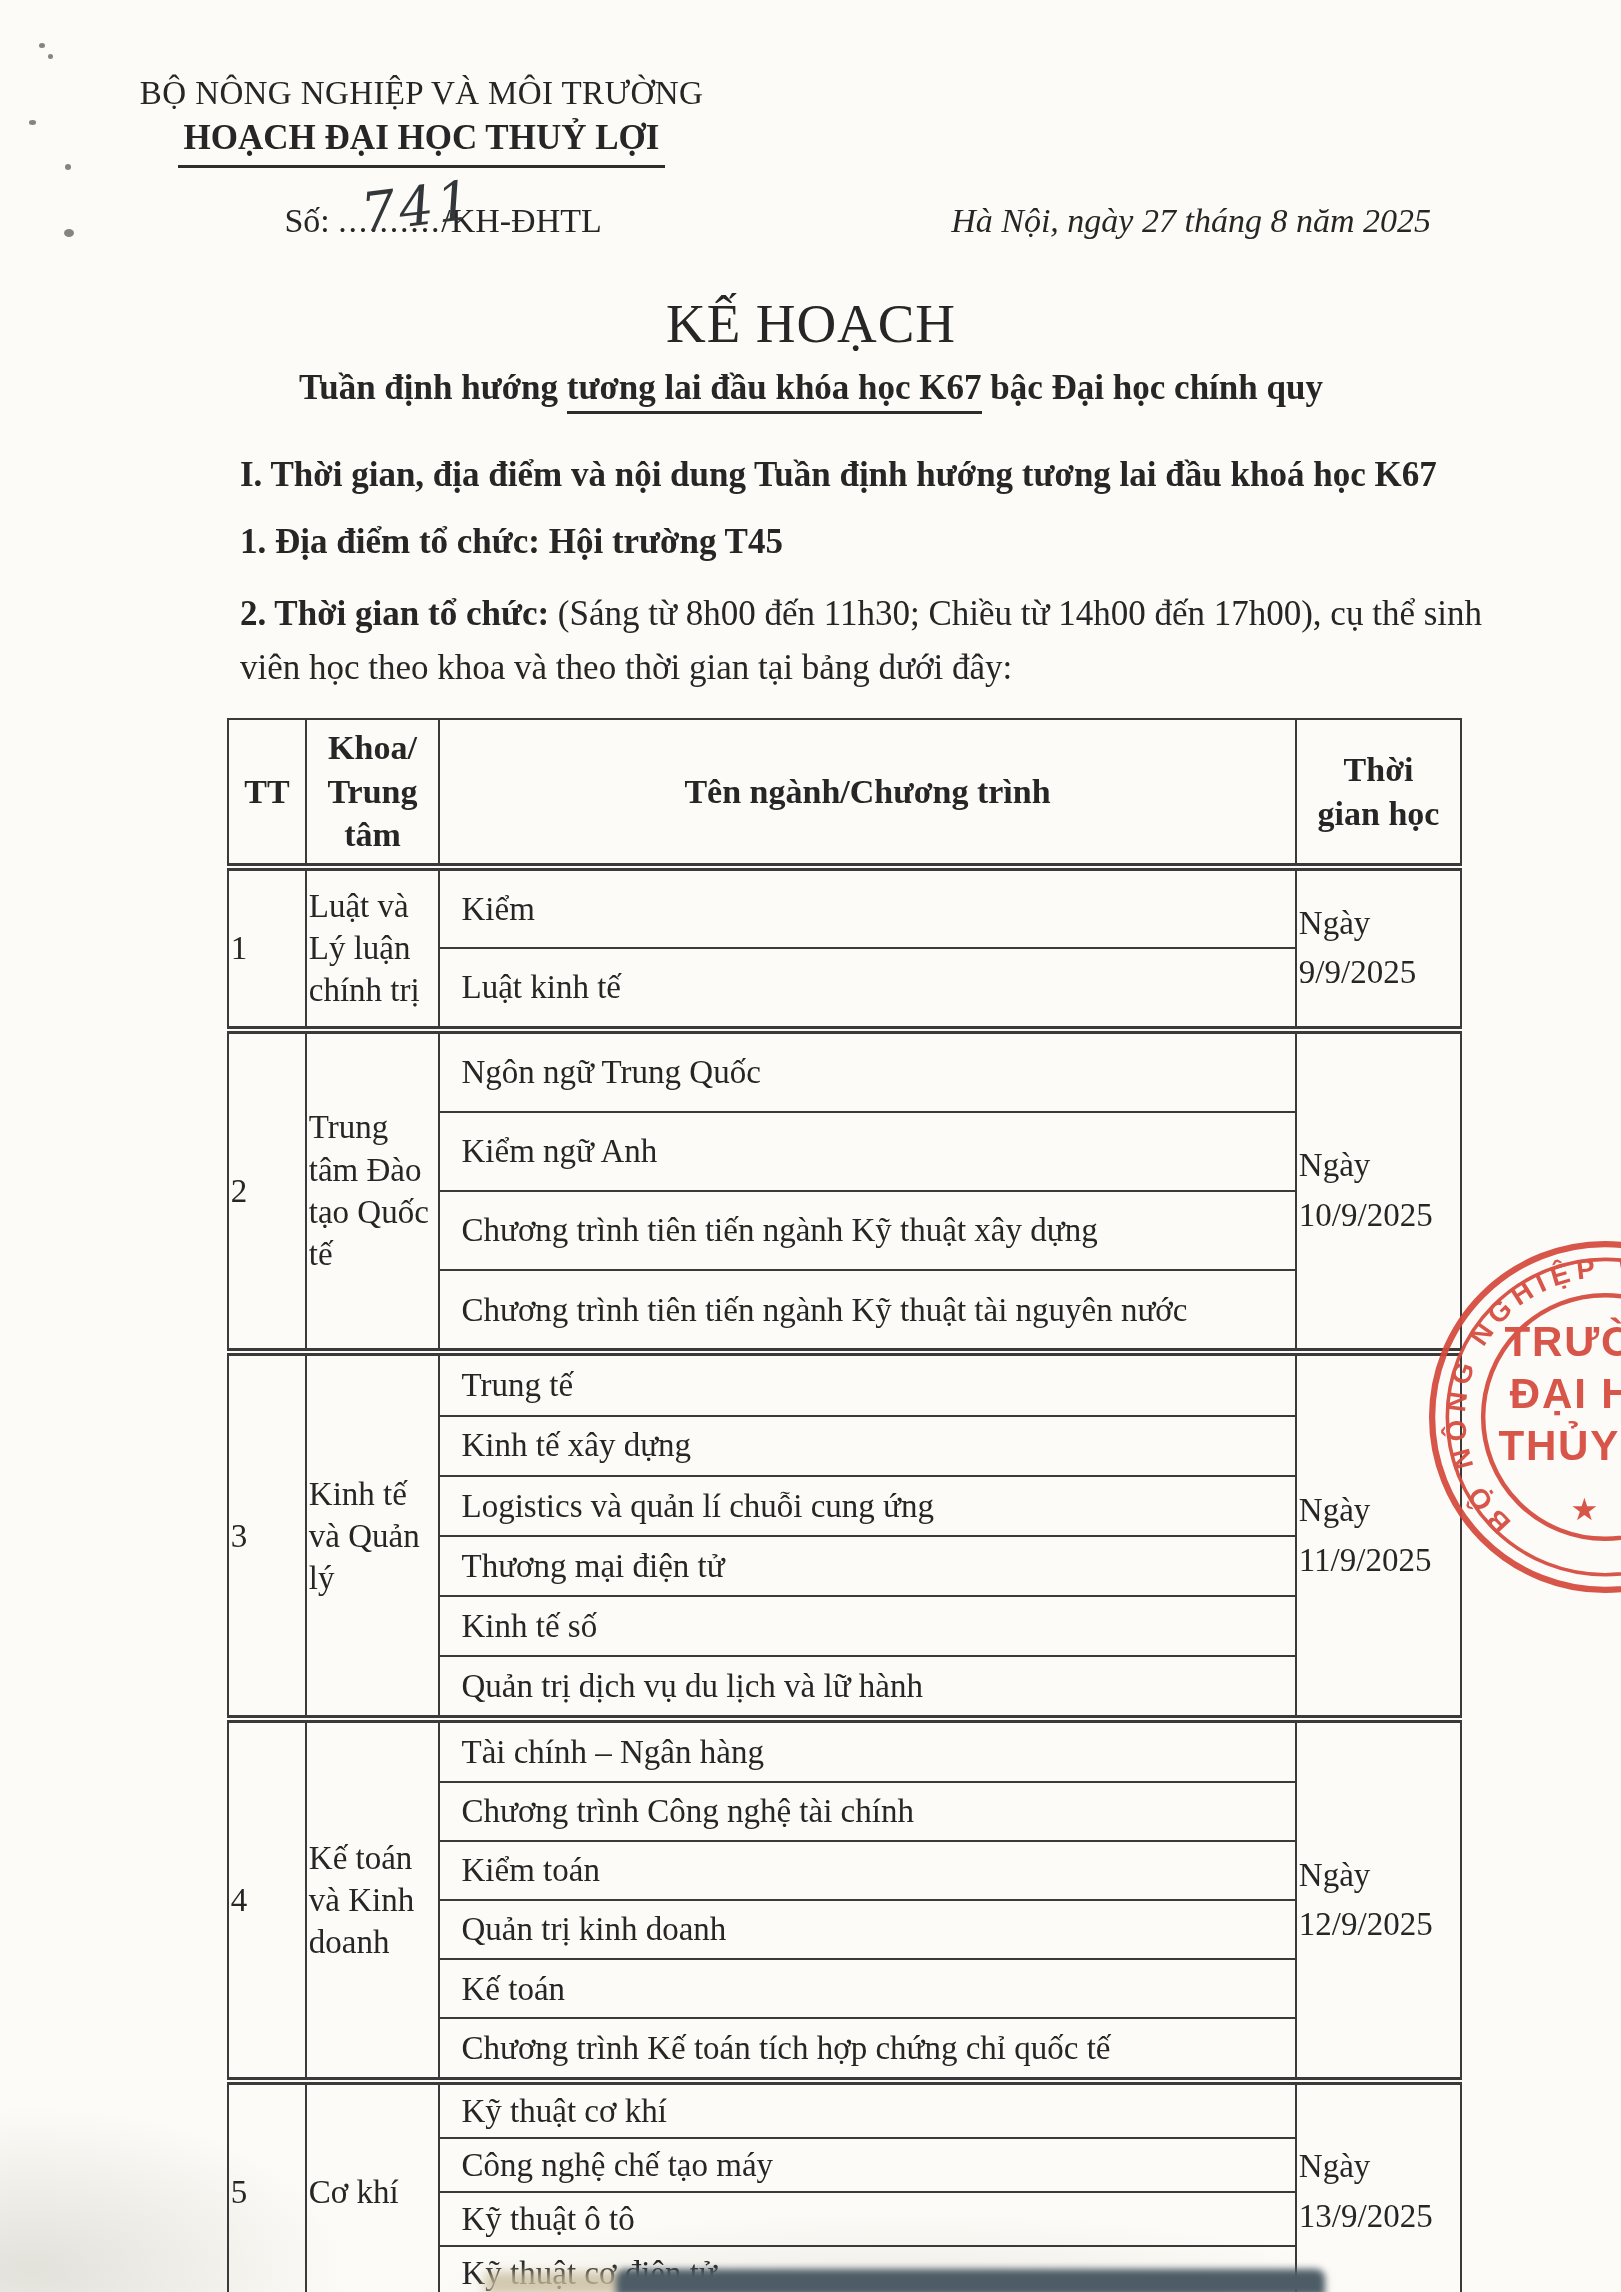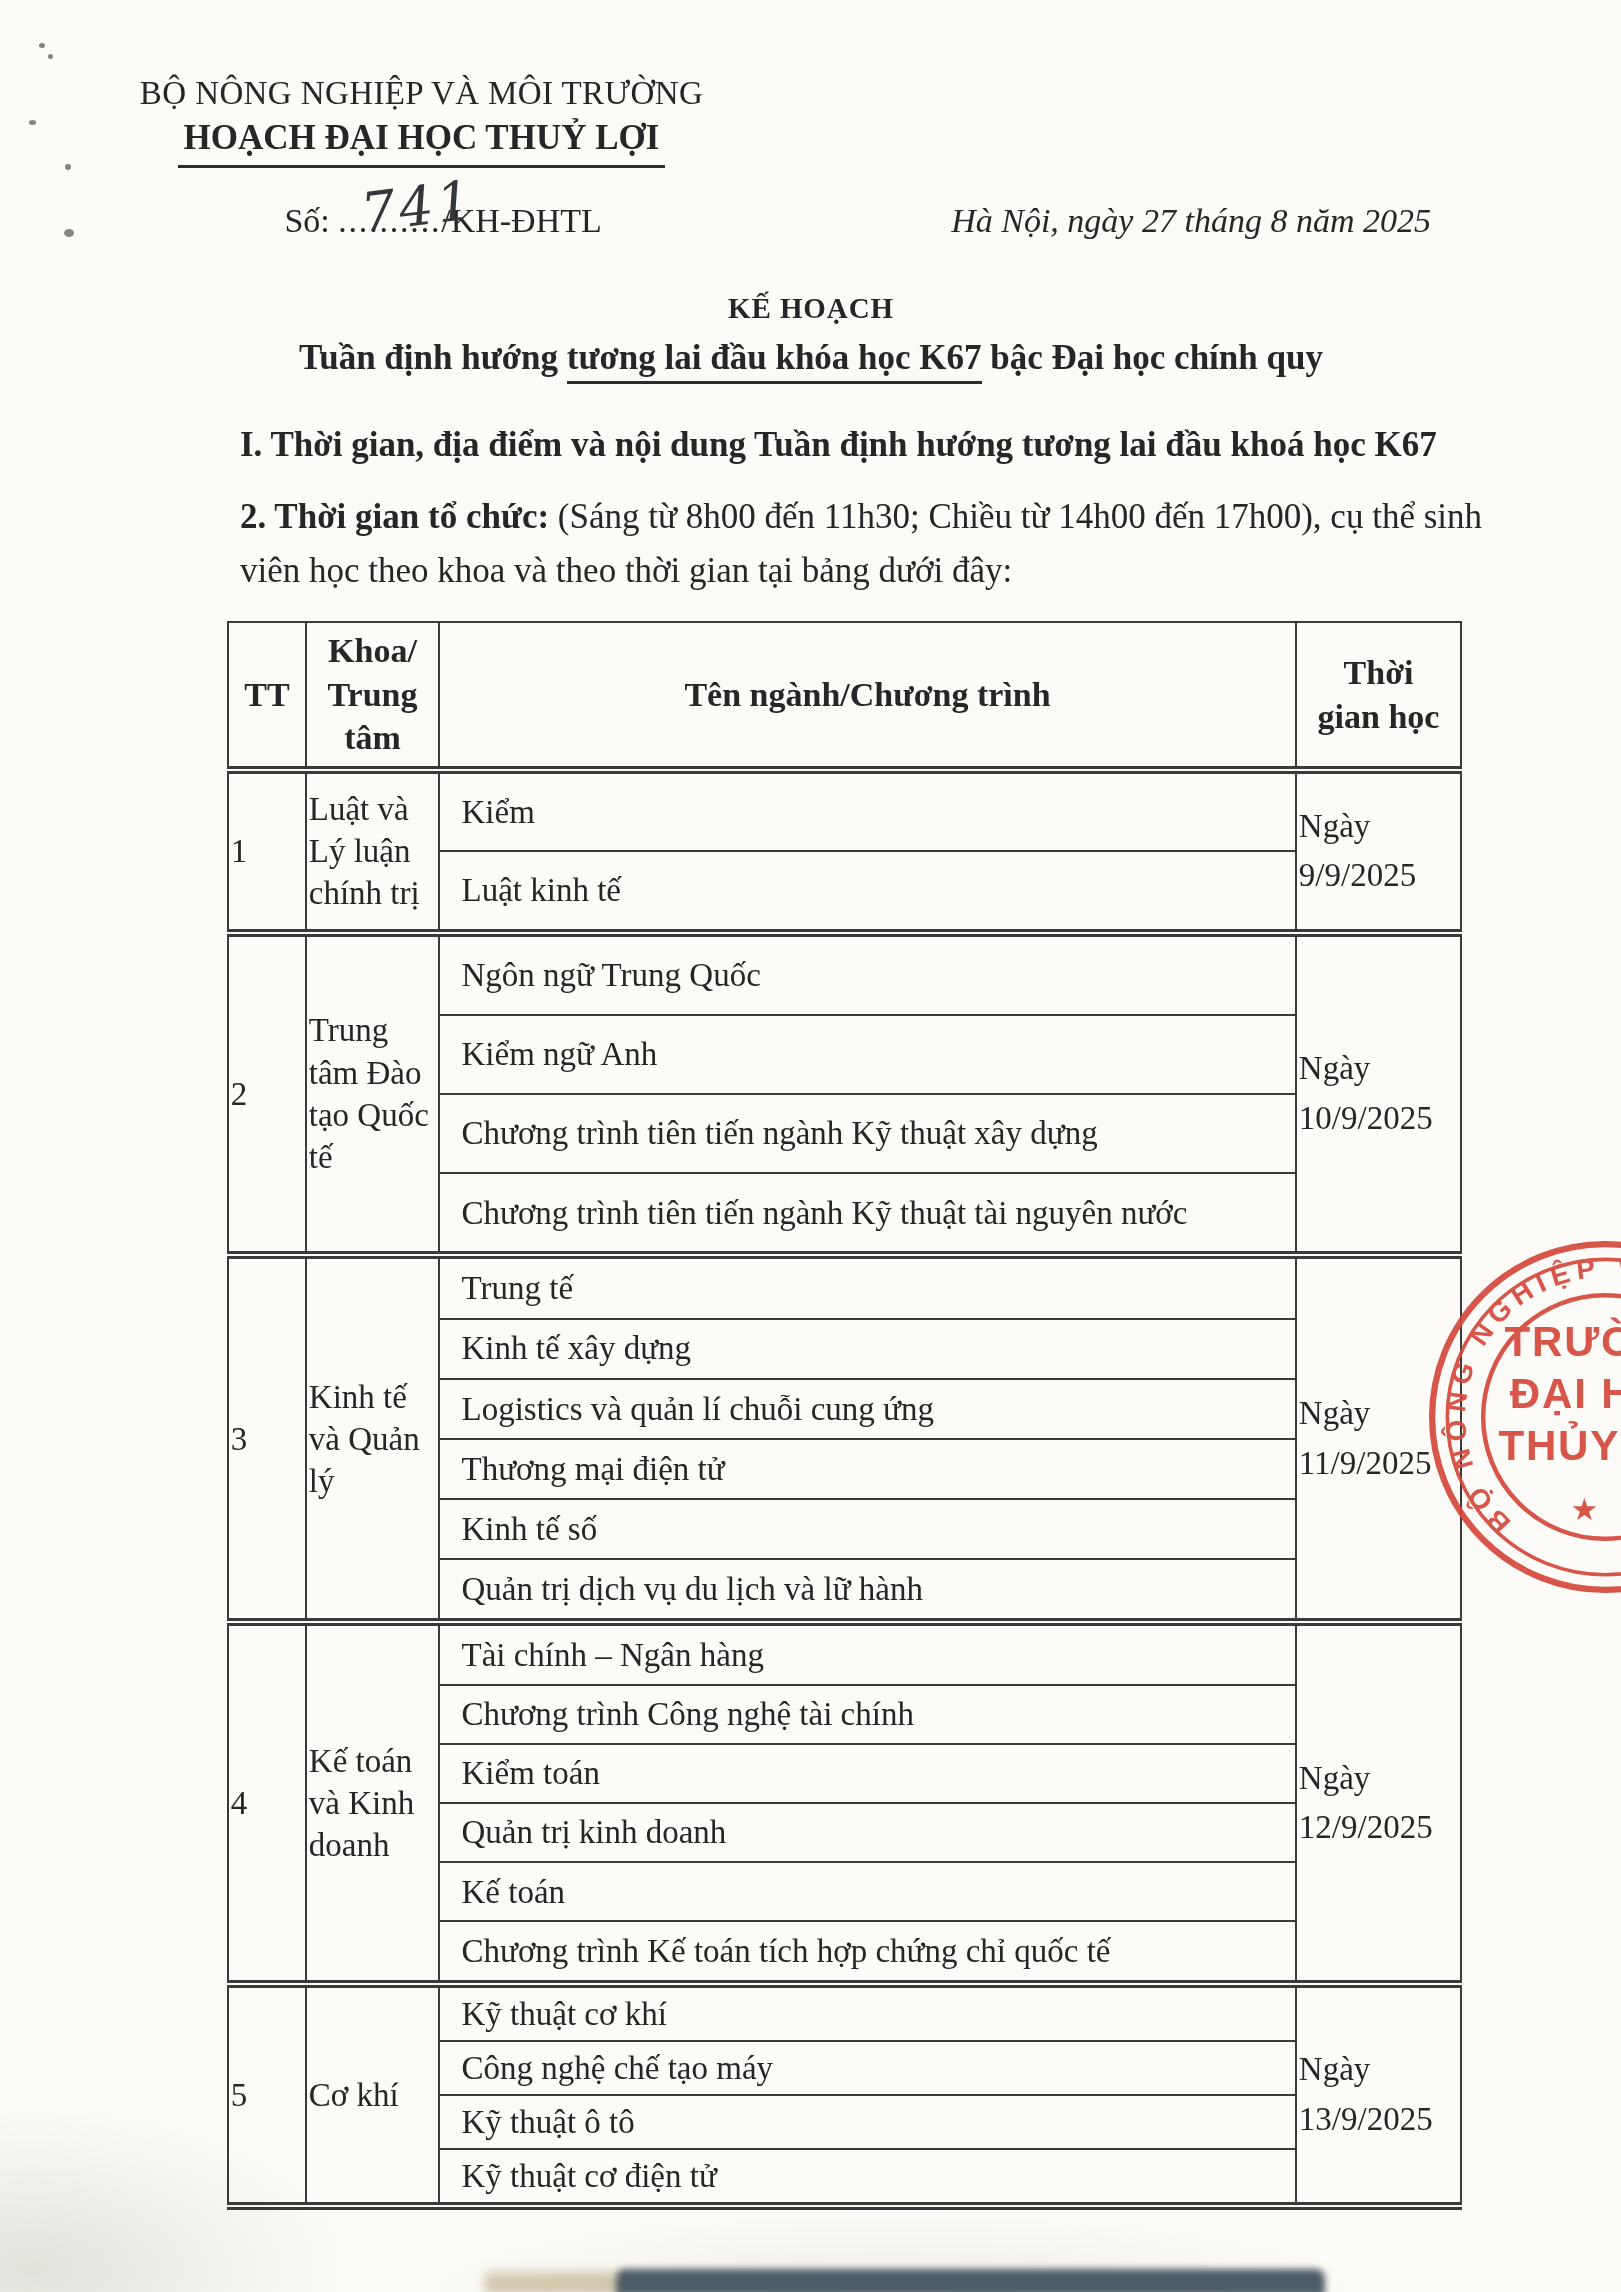--- a/index.html
+++ b/index.html
@@ -29,21 +29,21 @@
   .so-wrap{position:relative;display:inline-block;}
   .dotrow{letter-spacing:1.8px;}
   .hand{
     position:absolute;left:23px;top:-27px;
     font-family:"DejaVu Serif", serif;font-style:italic;
     font-size:54px;color:#33373a;transform:rotate(-7deg);
     letter-spacing:3.6px;white-space:nowrap;
   }
   
   .title-block{text-align:center;margin-top:52px;}
-  .title-main{font-size:29px;font-weight:bold;letter-spacing:0.9px;}
+  .title-main{font-size:55px;font-weight:normal;letter-spacing:0.9px;}
   .title-sub{font-size:35px;font-weight:bold;margin-top:12.5px;}
   .sub-u{border-bottom:3.6px solid #2c2c2c;padding-bottom:4.5px;}
   
   .bodytext{padding:0 134px 0 240px;font-size:35px;}
   .sec{font-weight:bold;margin-top:47px;}
   .it1{font-weight:bold;margin-top:27px;}
   .it2{margin-top:25px;line-height:1.55;}
   .it2 b{font-weight:bold;}
   
   table.sched{
@@ -108,20 +108,21 @@
 
   <div class="title-block">
     <div class="title-main">KẾ HOẠCH</div>
     <div class="title-sub">
       <span>Tuần định hướng </span><span class="sub-u">tương lai đầu khóa học K67</span><span> bậc Đại học chính quy</span>
     </div>
   </div>
 
   <div class="bodytext">
     <div class="sec">I. Thời gian, địa điểm và nội dung Tuần định hướng tương lai đầu khoá học K67</div>
+    <div class="it1">1. Địa điểm tổ chức: Hội trường T45</div>
     <div class="it2">
       <b>2. Thời gian tổ chức:</b><span> (Sáng từ 8h00 đến 11h30; Chiều từ 14h00 đến 17h00), cụ thể sinh viên học theo khoa và theo thời gian tại bảng dưới đây:</span>
     </div>
   </div>
 
   <table class="sched">
     <colgroup>
       <col style="width:78px">
         <col style="width:133px">
         <col style="width:857px">

